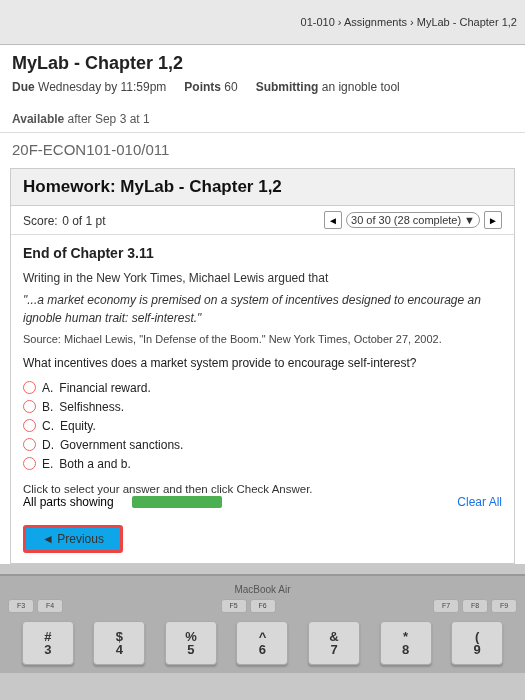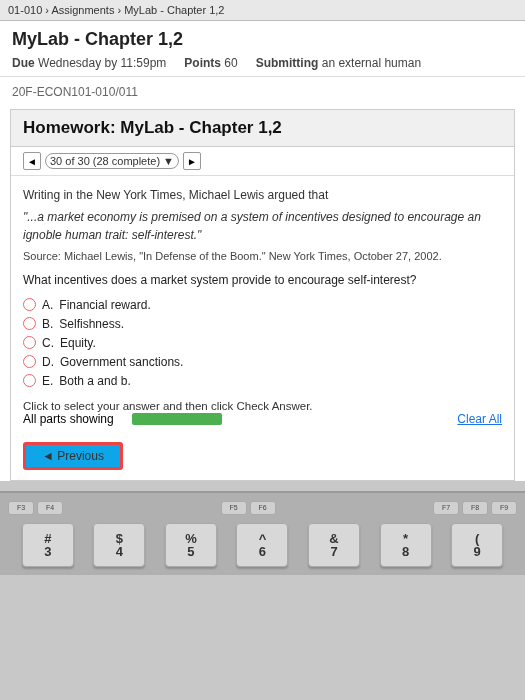--- a/index.html
+++ b/index.html
@@ -8,23 +8,24 @@
       background: #c8c8c8;
       width: 525px;
       min-height: 700px;
       overflow: hidden;
     }
 
     
     .top-bar {
       background: #e8e8e8;
       border-bottom: 1px solid #bbb;
-      padding: 4px 8px;
+      padding: 16px 8px;
       font-size: 11px;
       color: #333;
+      text-align: right;
     }
 
     
     .content-area {
       background: #fff;
       margin: 0;
       padding: 0;
     }
 
     
@@ -51,21 +52,21 @@
     .meta-row .label {
       font-weight: bold;
     }
     .meta-row .available-text {
       color: #555;
     }
 
     
     .course-id {
       padding: 8px 12px 4px;
-      font-size: 12px;
+      font-size: 15px;
       color: #666;
     }
 
     
     .homework-panel {
       border: 1px solid #ccc;
       margin: 6px 10px;
       background: #fff;
     }
 
@@ -204,21 +205,20 @@
       background: #4caf50;
       border-radius: 2px;
     }
     .clear-all-btn {
       margin-left: auto;
       background: none;
       border: none;
       color: #1a73e8;
       font-size: 12px;
       cursor: pointer;
-      text-decoration: underline;
     }
 
     
     .prev-btn {
       display: inline-block;
       padding: 4px 16px;
       background: #0ea5e9;
       border: 3px solid #ef4444;
       border-radius: 3px;
       font-size: 12px;
@@ -305,46 +305,54 @@
   <div class="page-header">
     <div class="page-title">MyLab - Chapter 1,2</div>
     <div class="meta-row">
       <span>
         <span class="label">Due</span>&nbsp;<span>Wednesday by 11:59pm</span>
       </span>
       <span>
         <span class="label">Points</span>&nbsp;<span>60</span>
       </span>
       <span>
-        <span class="label">Submitting</span>&nbsp;<span>an external human</span>
+        <span class="label">Submitting</span>&nbsp;<span>an ignoble tool</span>
+      </span>
+      <span class="available-text">
+        <span class="label">Available</span>&nbsp;<span>after Sep 3 at 1</span>
       </span>
     </div>
   </div>
 
   <div class="course-id">20F-ECON101-010/011</div>
 
   <div class="homework-panel">
 
     <div class="homework-title-bar">
       <div class="homework-title">Homework: MyLab - Chapter 1,2</div>
     </div>
 
     <div class="score-nav-row">
+      <span>
+        <span class="score-text">Score:</span>
+        <span class="score-text">0 of 1 pt</span>
+      </span>
       <div class="nav-controls">
         <button class="nav-btn">◄</button>
         <div class="nav-dropdown">
           <span>30 of 30 (28 complete)</span>
           <span>▼</span>
         </div>
         <button class="nav-btn">►</button>
       </div>
     </div>
 
     <div class="question-content">
 
+      <div class="chapter-heading">End of Chapter 3.11</div>
 
       <div class="question-text">
         <span>Writing in the New York Times, Michael Lewis argued that</span>
         <span class="quote">"...a market economy is premised on a system of incentives designed to encourage an ignoble human trait: self-interest."</span>
         <span class="source">Source: Michael Lewis, "In Defense of the Boom." New York Times, October 27, 2002.</span>
       </div>
 
       <div class="question-prompt">What incentives does a market system provide to encourage self-interest?</div>
 
       
@@ -385,20 +393,21 @@
       </div>
 
       <button class="prev-btn">◄ Previous</button>
 
     </div>
   </div>
 
 </div>
 
 <div class="mac-bar">
+  <div class="mac-label">MacBook Air</div>
   <div class="function-keys">
     <div class="fkey-group">
       <div class="fkey">
           <span>F3</span>
         </div>
       <div class="fkey">
           <span>F4</span>
         </div>
     </div>
     <div class="fkey-group">

